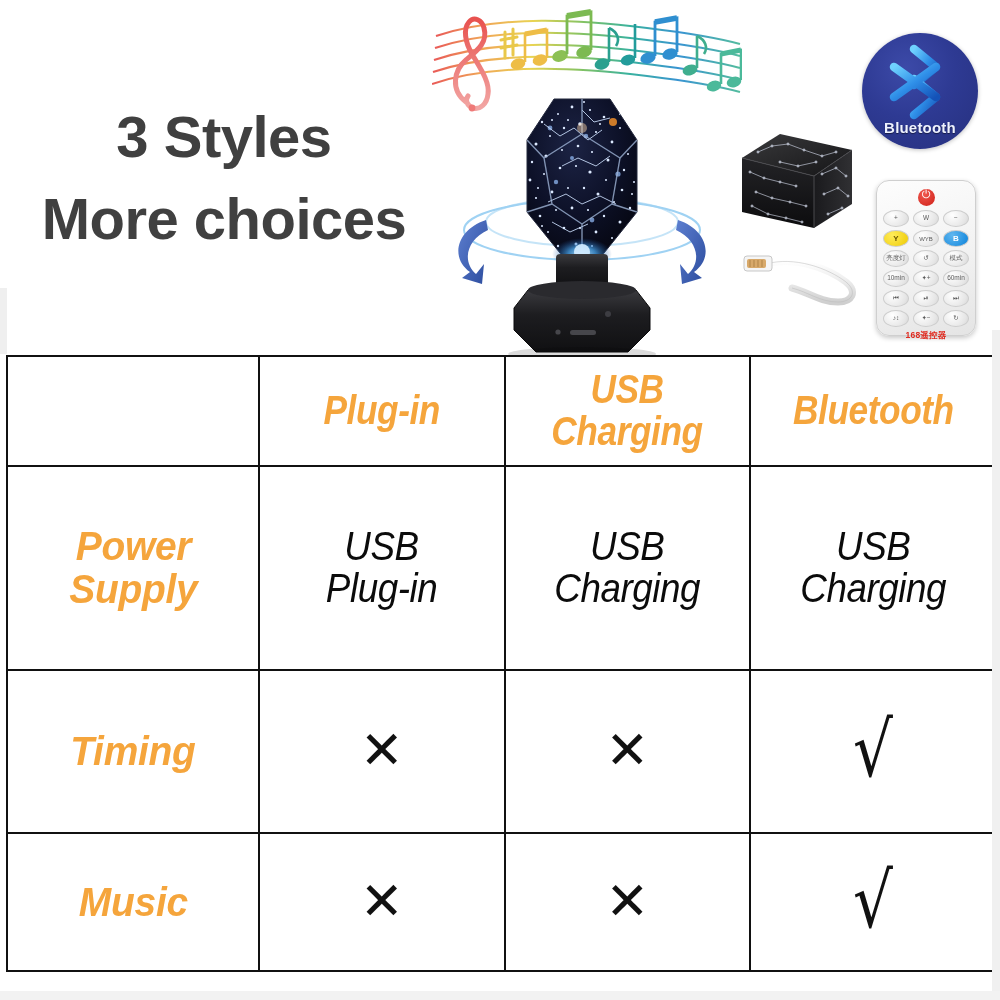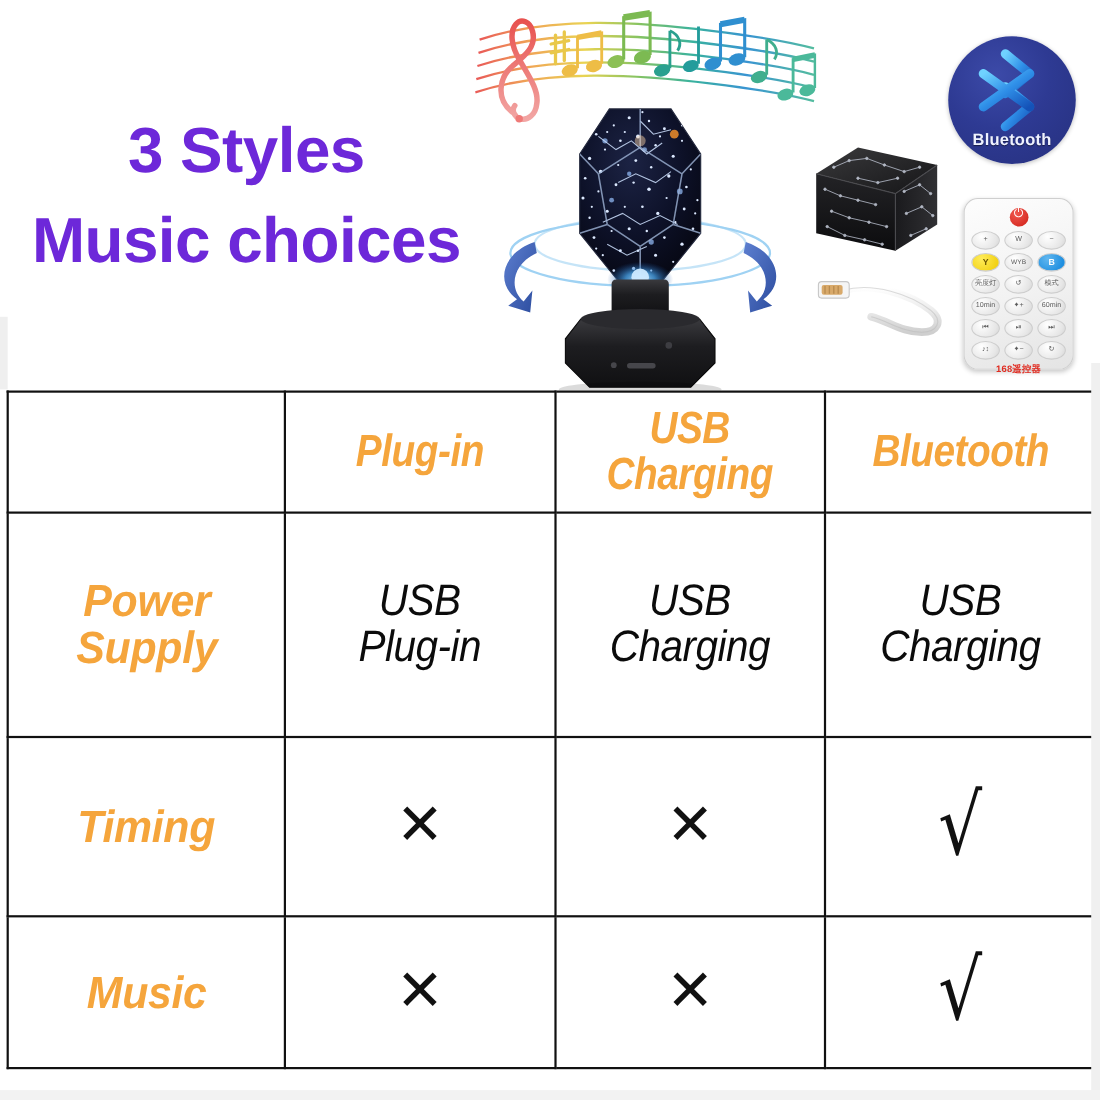--- a/index.html
+++ b/index.html
@@ -12,21 +12,21 @@
   #stage { position: relative; width: 1000px; height: 1000px; background: #fff; }
 
   
   .hero { position: absolute; left: 0; top: 0; width: 1000px; height: 355px; }
 
   .headline {
     position: absolute;
     left: 24px; top: 96px;
     width: 400px;
     text-align: center;
-    color: #6d28d9;
+    color: #404040;
     font-weight: bold;
     font-size: 58px;
     line-height: 1.42;
     letter-spacing: -0.5px;
   }
   .headline .l1 { display: block; }
   .headline .l2 { display: block; }
 
   
   .music-staff { position: absolute; left: 432px; top: -2px; width: 310px; height: 118px; }
@@ -185,21 +185,21 @@
 </style>
 </head>
 <body>
 
 <div id="stage">
 
   <div class="hero">
 
     <div class="headline">
       <span class="l1">3 Styles</span>
-      <span class="l2">Music choices</span>
+      <span class="l2">More choices</span>
     </div>
 
     <div class="music-staff">
       <svg width="310" height="118" viewBox="0 0 310 118" aria-hidden="true">
         <defs>
           <linearGradient id="gStaff" x1="0" y1="0" x2="1" y2="0">
             <stop offset="0" stop-color="#e8524f"></stop>
             <stop offset="0.16" stop-color="#f0a24e"></stop>
             <stop offset="0.32" stop-color="#e8d24a"></stop>
             <stop offset="0.48" stop-color="#7fc05a"></stop>

